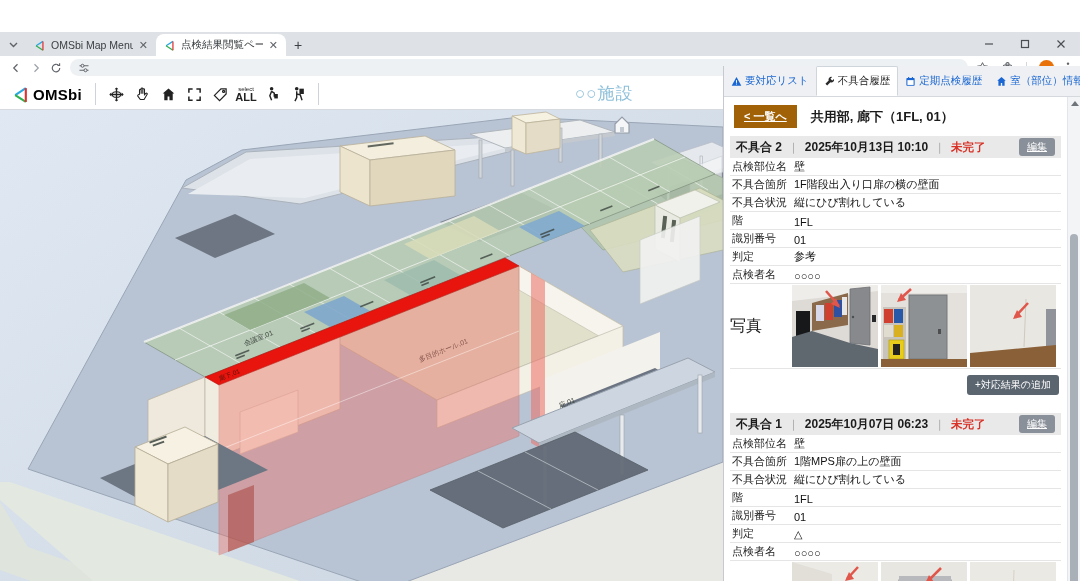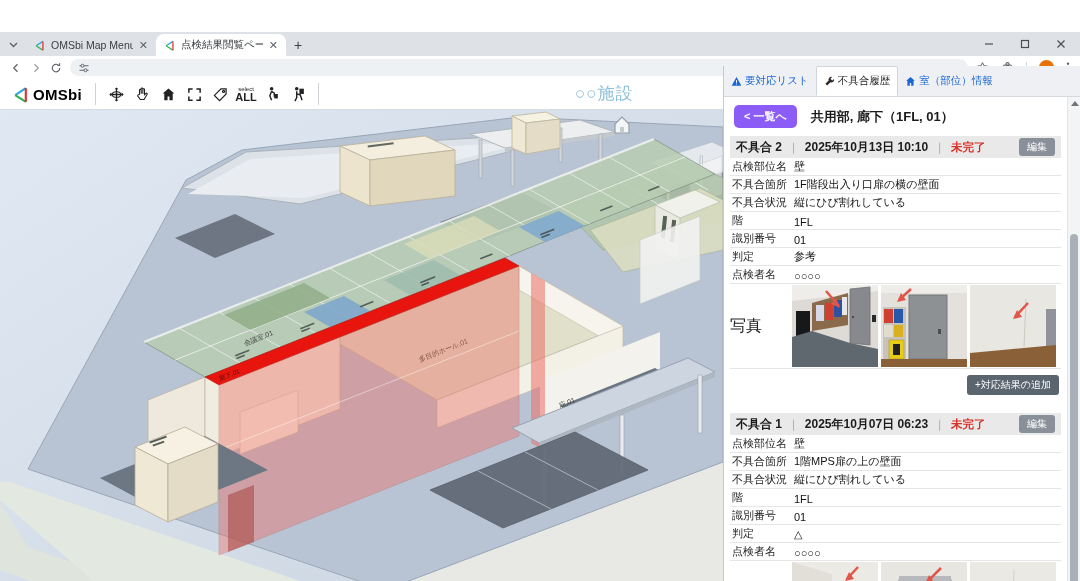--- a/index.html
+++ b/index.html
@@ -47,31 +47,31 @@
   .ptab { display:flex; align-items:center; gap:3px; padding:0 7px; font-size:10.5px; color:#1a66d2; white-space:nowrap; }
   .ptab.active { background:#fff; color:#1f1f1f; border:1px solid #d0d5db; border-bottom:1px solid #fff; border-radius:2px 2px 0 0; }
   .pbody { position:relative; height:503px; overflow:hidden; }
   .pscroll { position:absolute; right:0; top:0; bottom:0; width:13px; background:#f3f4f6; border-left:1px solid #e2e5e9; }
   .pthumb { position:absolute; left:2px; width:8px; border-radius:4px; background:#a9b0b8; }
   .parrow { position:absolute; left:3px; top:4px; width:0; height:0;
     border-left:4px solid transparent; border-right:4px solid transparent; border-bottom:5px solid #6f747a; }
   .pcontent { position:absolute; left:0; top:0; right:13px; }
 
   .backrow { display:flex; align-items:center; gap:14px; padding:8px 8px 6px 10px; }
-  .backbtn { background:#8b5cf6; color:#fff; font-size:11px; font-weight:bold; border:none;
-    border-radius:5px; padding:4px 10px; }
+  .backbtn { background:#a16207; color:#fff; font-size:11px; font-weight:bold; border:none;
+    border-radius:0; padding:4px 10px;text-decoration:underline; }
   .loctitle { font-size:13px; font-weight:bold; color:#1b1b1b; }
 
   .dcard { margin:2px 6px 0 6px; }
   .dhead { background:#e9e9e9; height:22px; display:flex; align-items:center; padding:8px 6px; gap:6px; }
   .dname,.ddate { font-size:12px; font-weight:bold; color:#1b1b1b; }
   .dsep { color:#9a9a9a; font-size:11px; }
   .dstat { font-size:11.5px; font-weight:bold; color:#d93025; }
   .editbtn { margin-left:auto; background:#8a9099; color:#fff; border:none; font-size:10px;
-    border-radius:3px; padding:2px 8px; }
+    border-radius:3px; padding:2px 8px;text-decoration:underline; }
   .drow { display:flex; align-items:flex-end; min-height:16px; border-bottom:1px solid #e5e5e5;
     font-size:11px; padding:1px 0 1px 2px; }
   .dlab { flex:0 0 62px; color:#222; }
   .dval { color:#111; }
   .photorow { display:flex; border-bottom:1px solid #e5e5e5; padding:1px 0; }
   .photorow .dlab { align-self:center; }
   .photos { display:flex; gap:3px; }
   .photo { width:86px; height:82px; background:#e6e4df; overflow:hidden; }
   .photo svg { display:block; }
   .addrow { display:flex; justify-content:flex-end; padding:6px 2px 8px 0; }
@@ -392,20 +392,29 @@
       <span>要対応リスト</span>
     </div>
     <div class="ptab active">
       <svg width="11" height="11" viewBox="0 0 16 16">
         <path d="M14.5 4.2a4 4 0 01-5.2 5L4.6 13.9 2.1 11.4l4.7-4.7a4 4 0 015-5.2L9.3 4l2.7 2.7z" fill="#2a2a2a"></path>
           </svg>
       <span>不具合履歴</span>
     </div>
     <div class="ptab">
       <svg width="11" height="11" viewBox="0 0 16 16">
+        <rect x="2" y="3" width="12" height="11" rx="1" fill="#1a66d2"></rect>
+            <rect x="3.5" y="6" width="9" height="7" fill="#fff"></rect>
+            <rect x="4.5" y="1.5" width="1.6" height="3" fill="#1a66d2"></rect>
+            <rect x="10" y="1.5" width="1.6" height="3" fill="#1a66d2"></rect>
+          </svg>
+      <span>定期点検履歴</span>
+    </div>
+    <div class="ptab">
+      <svg width="11" height="11" viewBox="0 0 16 16">
         <path d="M8 1.5L1.8 7h1.7v7h3.5v-4h2v4h3.5V7h1.7z" fill="#1a66d2"></path>
           </svg>
       <span>室（部位）情報</span>
     </div>
 
   </div>
 
   <div class="pbody">
     <div class="pcontent">
       <div class="backrow">

